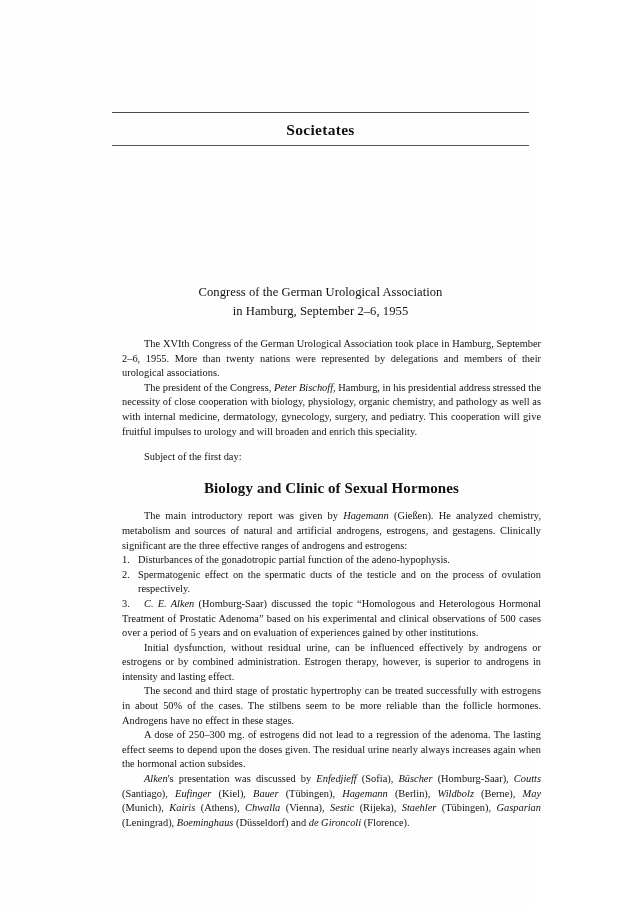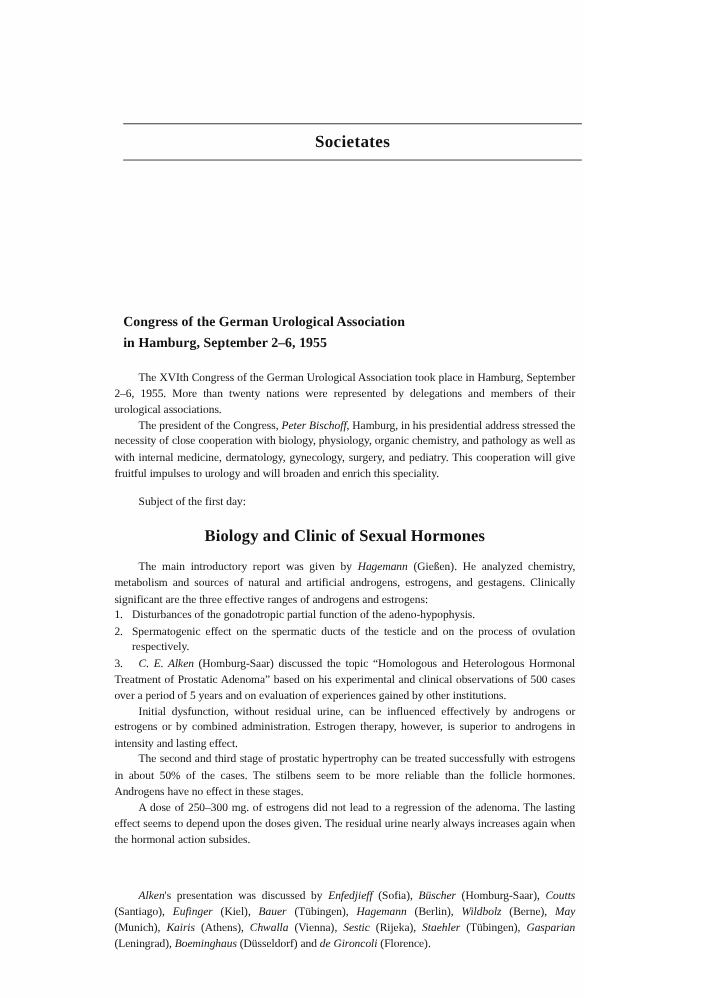--- a/index.html
+++ b/index.html
@@ -43,30 +43,30 @@
     letter-spacing: .3px;
     padding: 8px 0 7px 0;
     line-height: 1.1;
   }
   
   .article-title {
     position: absolute;
     left: 112px;
     top: 283px;
     width: 417px;
-    text-align: left;
-    font-weight: bold;
+    text-align: center;
+    font-weight: normal;
     font-size: 12.6px;
     line-height: 18.5px;
     letter-spacing: .05px;
   }
   
   .body {
     position: absolute;
-    left: 104px;
+    left: 122px;
     top: 337px;
     width: 419px;
     font-size: 10.4px;
     line-height: 14.6px;
     text-align: justify;
   }
   p {
     margin: 0;
     text-indent: 22px;
     text-align: justify;
@@ -91,21 +91,21 @@
     text-align: justify;
     margin: 0;
   }
   ol.numlist li .num {
     position: absolute;
     left: 0;
     top: 0;
   }
   i, .it { font-style: italic; }
   .pct { font-size: 10.4px; }
-  .namelist { text-indent: 0; margin-top: 36px; }
+  .namelist { text-indent: 0; }
 </style>
 </head>
 <body>
 
 <div class="page">
 
   <div class="runhead-block">
     <div class="rule"></div>
     <div class="runhead-title">Societates</div>
     <div class="rule thin"></div>

